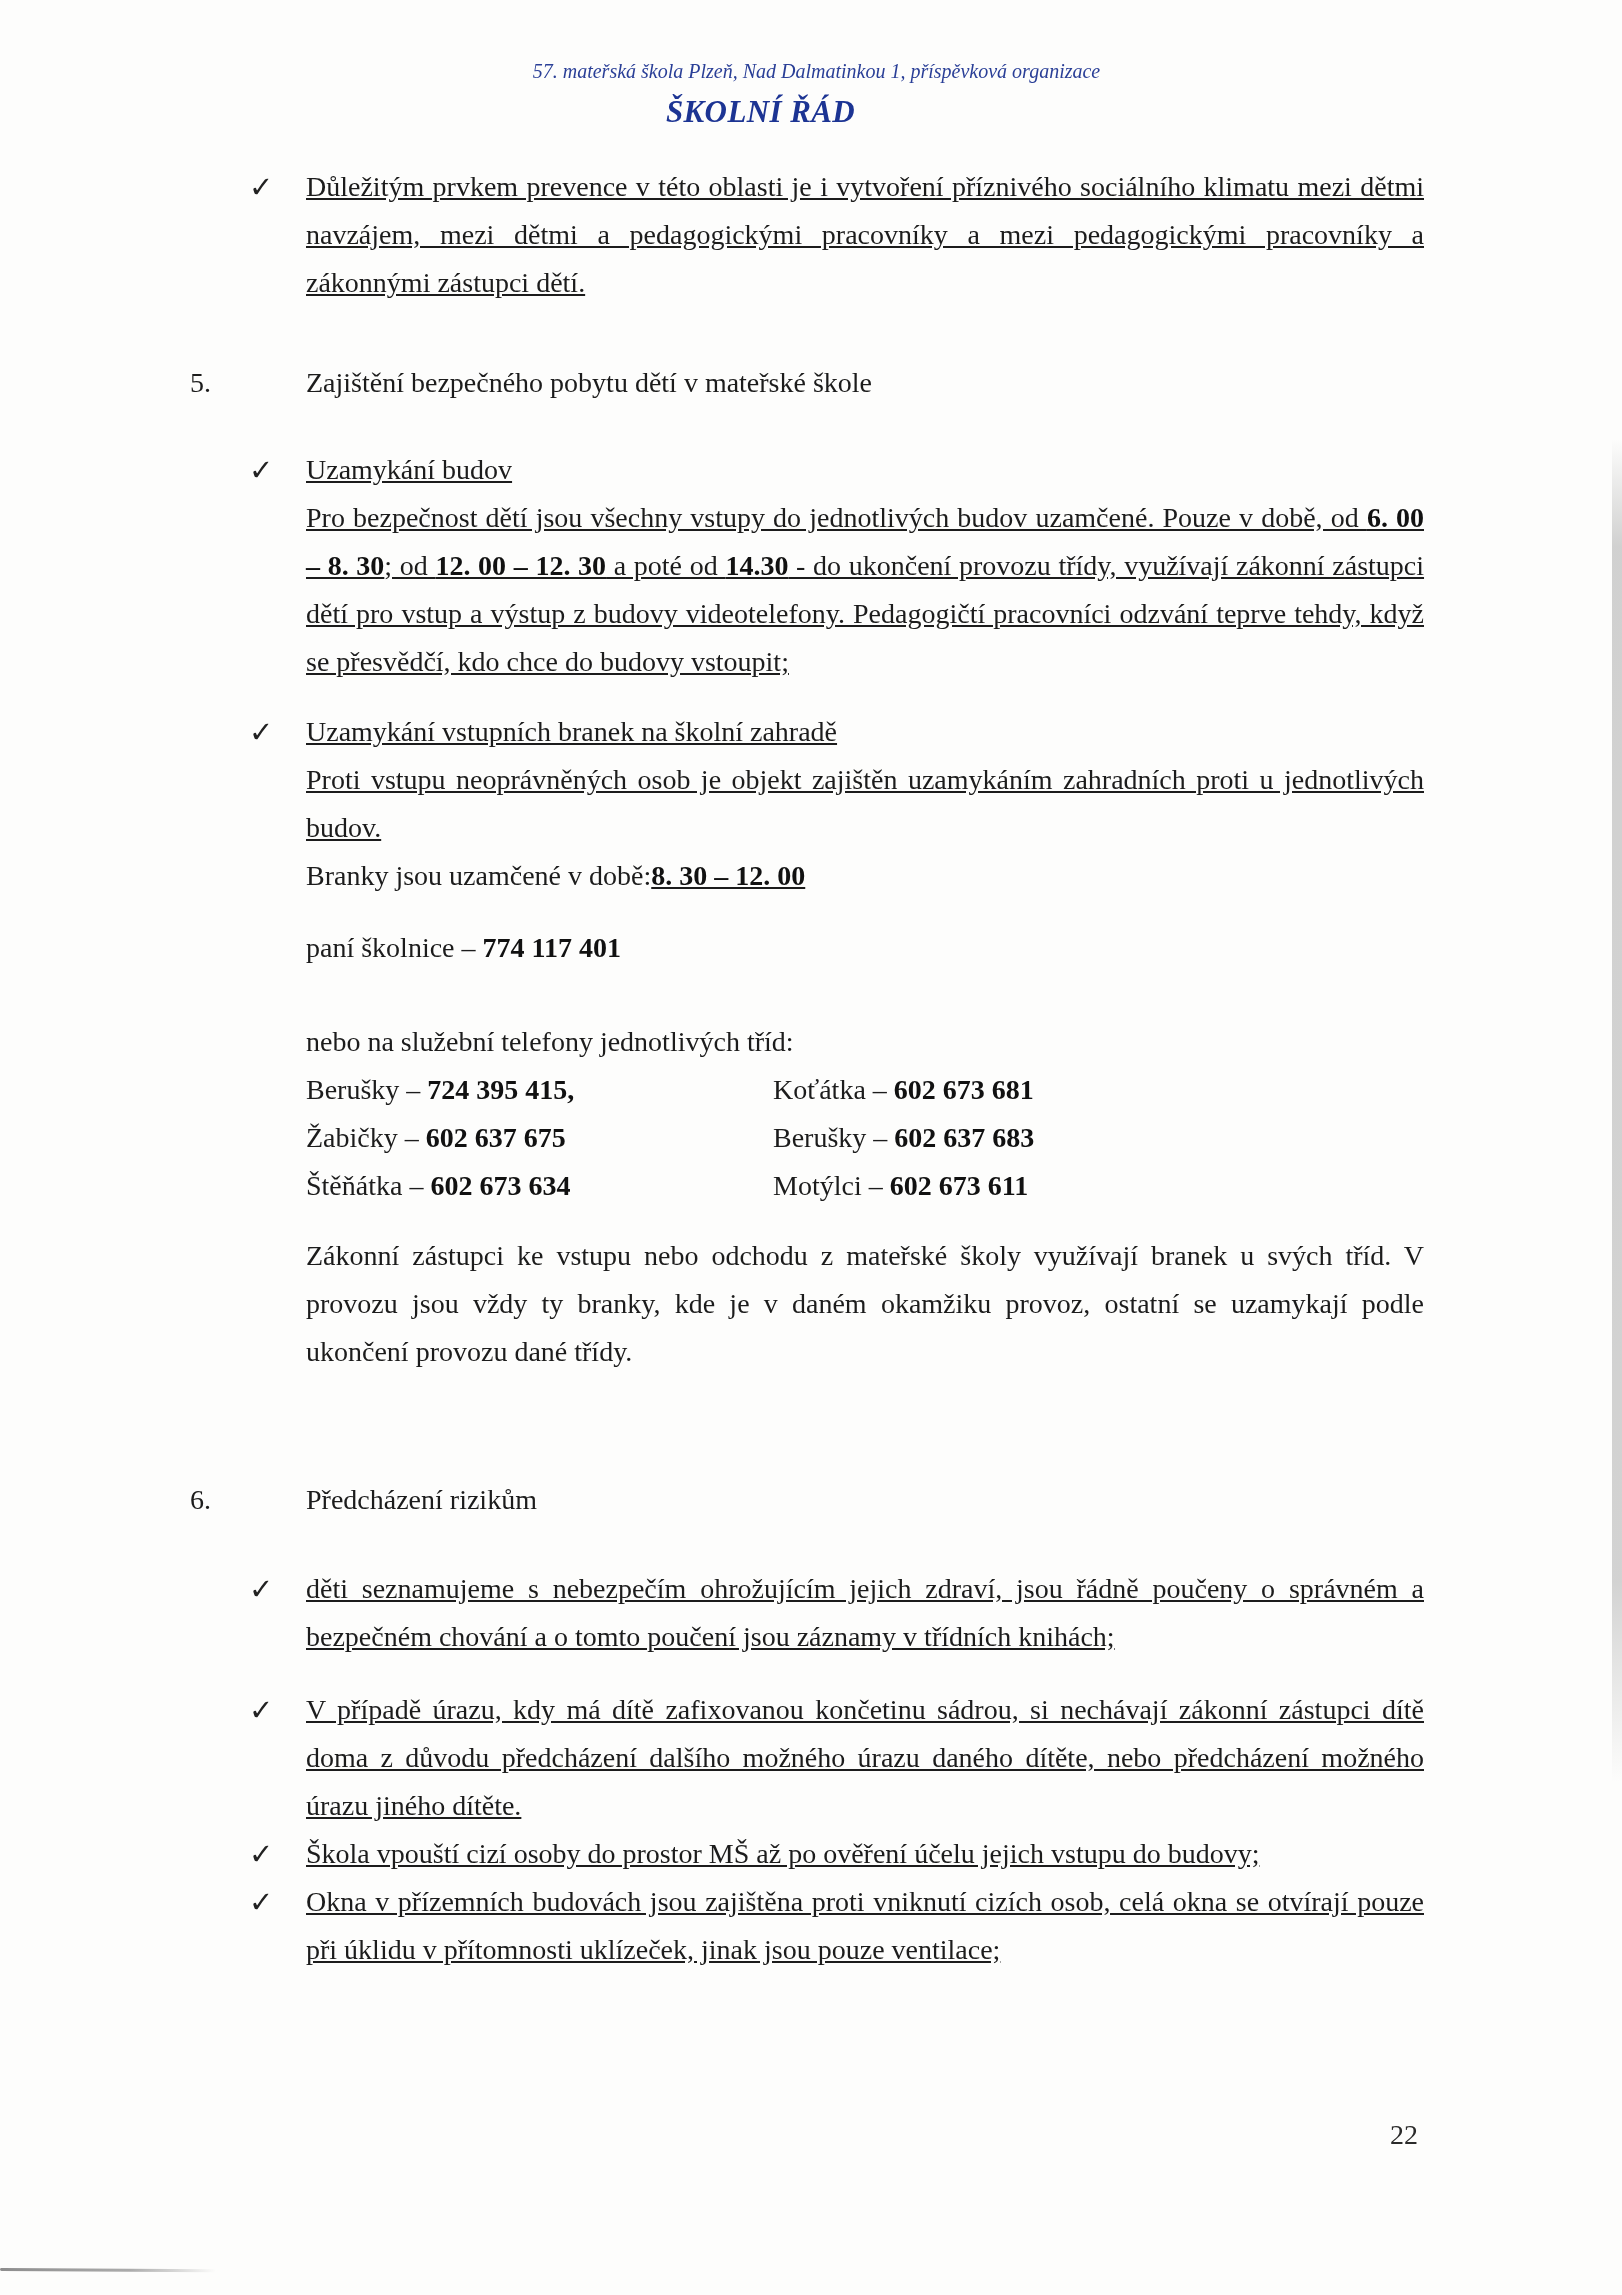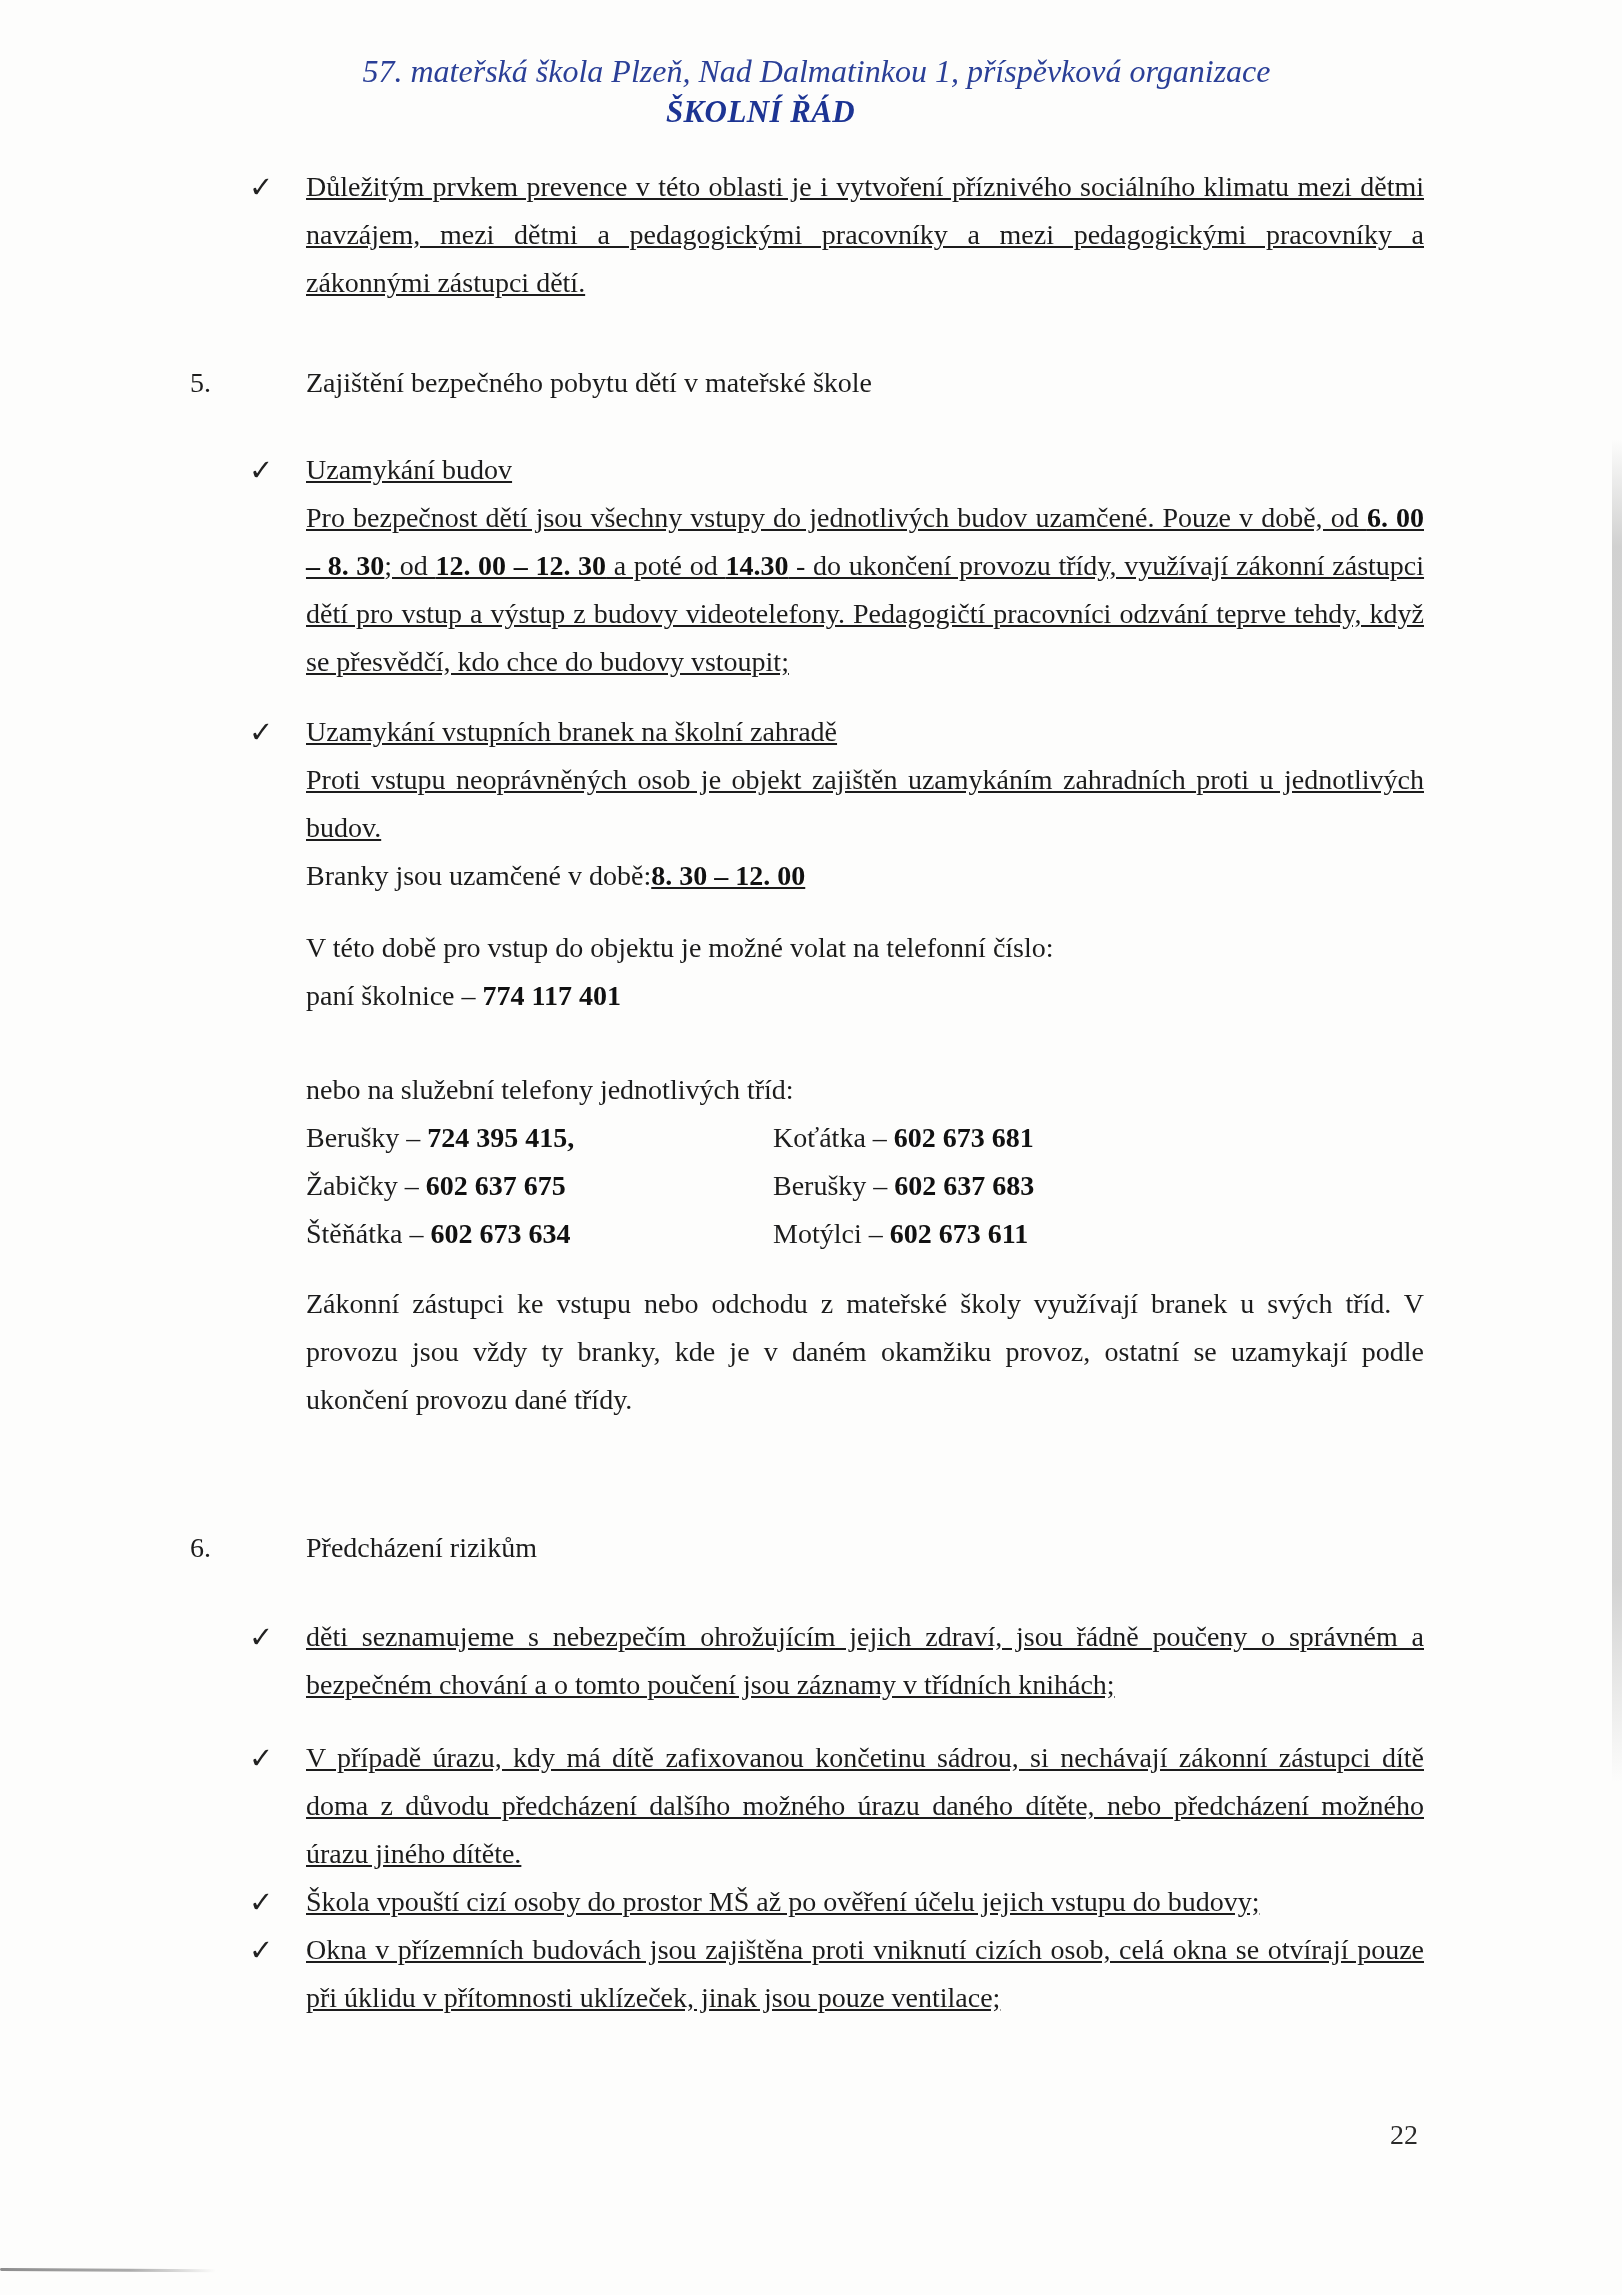--- a/index.html
+++ b/index.html
@@ -8,21 +8,21 @@
     width:1623px; height:2295px;
     background:#fdfdfc;
     overflow:hidden;
     font-family:"Liberation Serif","DejaVu Serif",serif;
     color:#1c1c1c;
     font-size:28px;
     line-height:48px;
   }
   
   .header { padding-top:52px; text-align:center; font-style:italic; }
-  .h1 { font-size:32px; line-height:39px; color:#2a3f97;margin-left:10px; }
+  .h1 { font-size:20px; line-height:39px; color:#2a3f97;margin-left:10px; }
   .h2 { font-size:31px; line-height:42px; font-weight:bold; color:#1c3493;
         transform:translateX(-51px); letter-spacing:0.4px; }
   
   .bullet { display:flex; margin-left:249px; width:1175px; }
   .gut    { width:57px; flex:none; font-size:29px; color:#222; }
   .btxt   { flex:1; min-width:0;text-decoration:underline; }
   .sec    { display:flex; margin-left:190px; width:1234px; }
   .sec-num{ width:116px; flex:none; }
   .para   { margin-left:306px; width:1118px; }
   .j      { text-align:justify; }
@@ -89,21 +89,20 @@
     <div class="btxt">
       <div>Uzamykání vstupních branek na školní zahradě</div>
       <div class="j">Proti vstupu neoprávněných osob je objekt zajištěn uzamykáním zahradních proti u jednotlivých budov.</div>
       <div>
         <span class="lbl">Branky jsou uzamčené v době:</span><span class="b">8. 30 – 12. 00</span>
       </div>
     </div>
   </div>
 
   <div class="para m-call">
-    <div>V této době pro vstup do objektu je možné volat na telefonní číslo:</div>
     <div>
       <span>paní školnice – </span><span class="b">774 117 401</span>
     </div>
   </div>
 
   <div class="para m-class">
     <div>nebo na služební telefony jednotlivých tříd:</div>
     <div class="phone-row">
       <div><span>Berušky – </span><span class="b">724 395 415,</span></div>
       <div><span>Koťátka – </span><span class="b">602 673 681</span></div>

